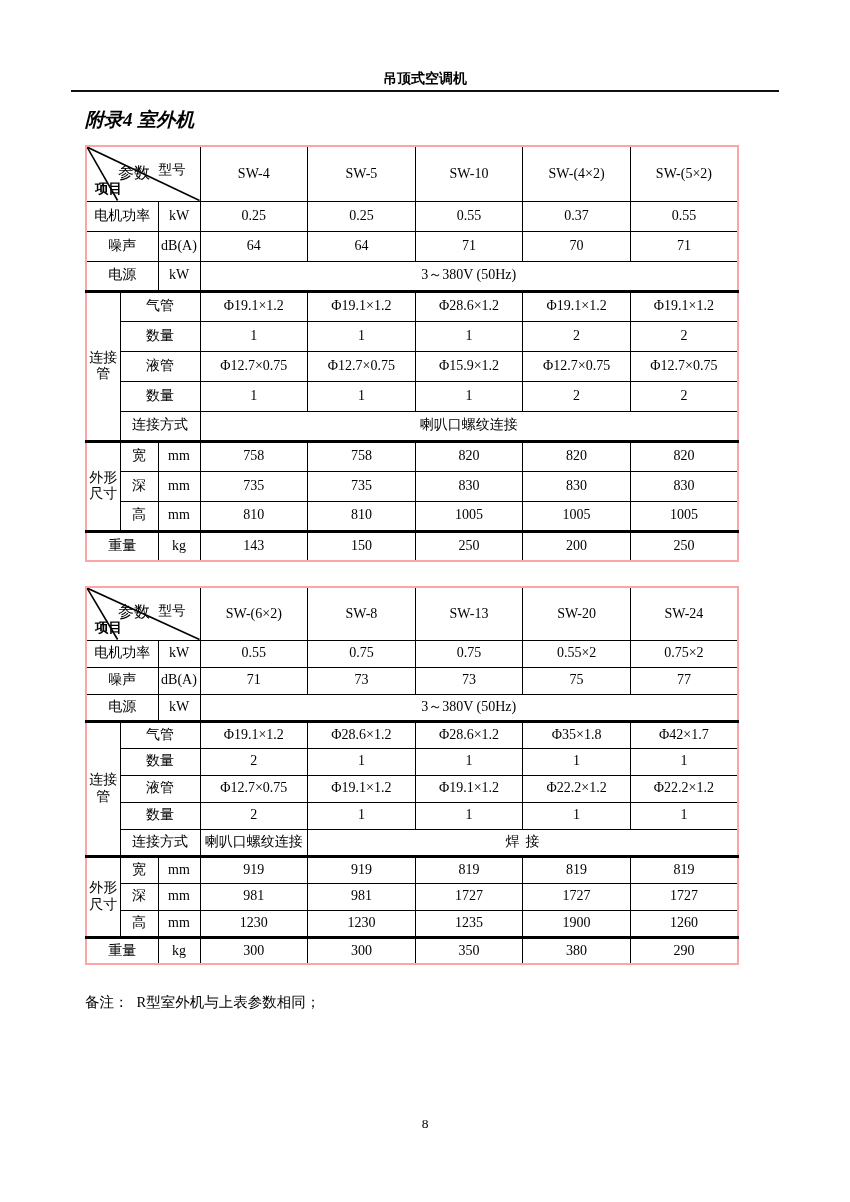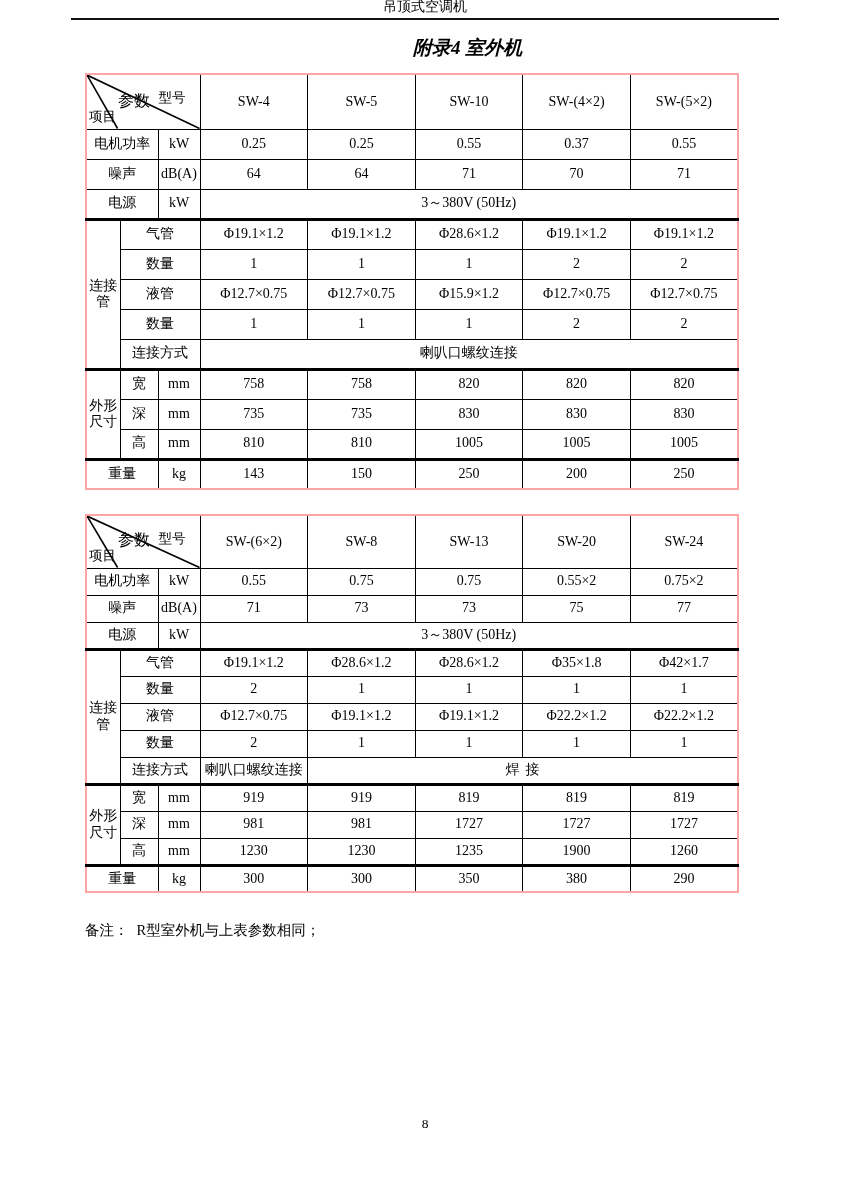--- a/index.html
+++ b/index.html
@@ -5,37 +5,38 @@
   html,body{margin:0;padding:0;background:#ffffff;}
   body{
     width:850px;height:1202px;
     font-family:"Liberation Serif","DejaVu Serif",serif;
     color:#000;
     position:relative;
   }
   .page{position:relative;width:850px;height:1202px;overflow:hidden;}
 
   .running-title{
+    padding-top:72px;
     text-align:center;
     font-size:14px;
     line-height:14px;
+    font-weight:bold;
   }
   .header-rule{
     width:708px;
     margin:4px auto 0 auto;
     border-top:2px solid #111;
     height:0;
   }
   .section-title{
     margin:16px 0 0 85px;
     font-size:19px;
     line-height:24px;
     font-weight:bold;
     font-style:italic;
-    text-align:center;
   }
 
   table.spec{
     border-collapse:collapse;
     table-layout:fixed;
     width:652px;
     margin:13px 0 0 85px;
     border:2px solid #fca5a5;
   }
   table.spec.second{margin-top:24px;}
@@ -53,21 +54,21 @@
   .spec tr.hdr{height:55px;}
   .spec.second tr.hdr{height:53px;}
   .spec tr.sec td{border-top-width:3px;}
 
   col.ca{width:34px;} col.cb{width:38px;} col.cc{width:42px;} col.cd{width:107.6px;}
 
   .diag-cell{position:relative;padding:0;}
   .diag-cell svg{position:absolute;left:0;top:0;width:100%;height:100%;display:block;}
   .corner-model{position:absolute;top:15px;right:14px;font-size:13.5px;}
   .corner-param{position:absolute;bottom:18px;left:31px;font-size:16px;}
-  .corner-item{position:absolute;bottom:4px;left:2px;font-size:13.5px;}
+  .corner-item{position:absolute;bottom:4px;left:8px;font-size:13.5px;font-weight:bold;}
 
   .grp{word-break:break-all;line-height:1.25;font-size:13.5px;padding:0 2px;}
   .lbl{font-size:13.5px;}
   .unit{font-size:13.5px;}
   .weld{letter-spacing:6px;text-indent:6px;}
 
   .note{
     margin:28px 0 0 85px;
     font-size:14.5px;
     font-family:Liberation Serif, serif;

